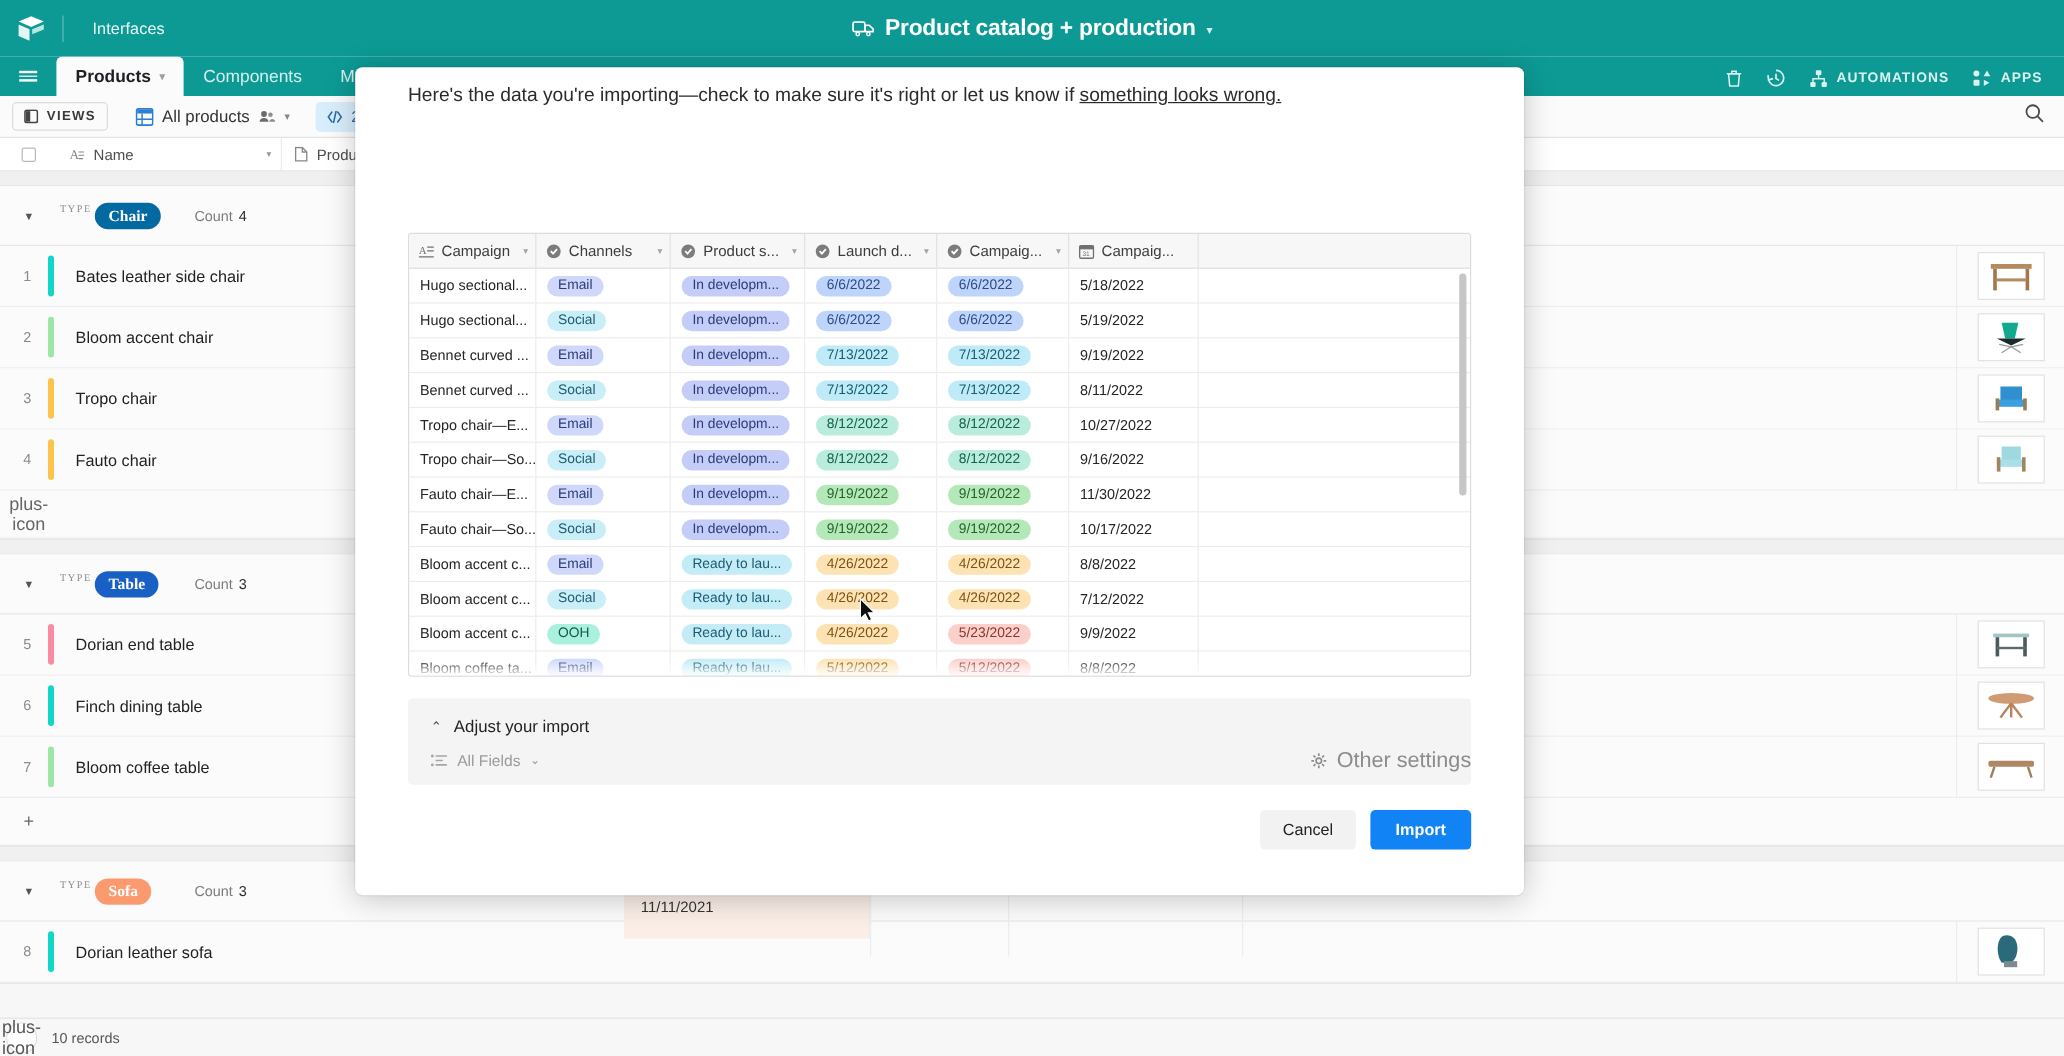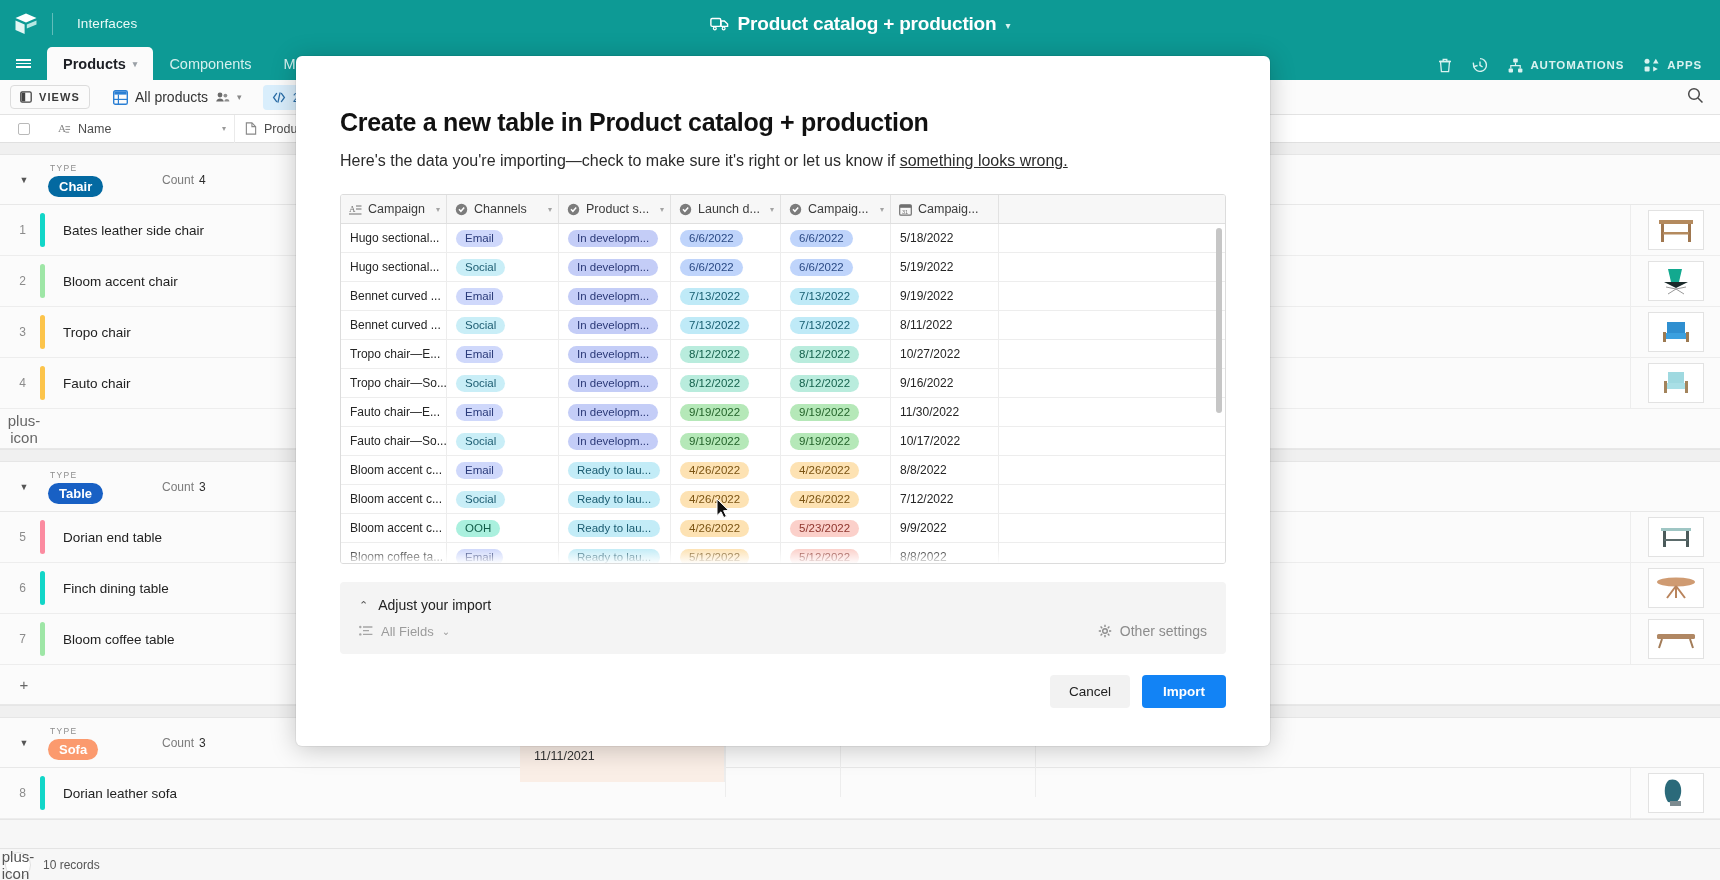--- a/index.html
+++ b/index.html
@@ -119,21 +119,21 @@
   }
   .gh-cell .hcaret { position: absolute; right: 8px; font-size: 8px; color: #9a9a9a; }
   .grid-body { position: relative; }
   .group-gap { height: 11px; background: #f0f0f0; }
   .group-block { background: #fbfbfb; border: 1px solid #e6e6e6; border-left: none; border-right: none; }
   .group-header {
     display: flex; align-items: center; height: 50px; background: #fbfbfb;
     border-bottom: 1px solid #e8e8e8; position: relative;
   }
   .gh-arrow { width: 48px; display: flex; justify-content: center; color: #555; font-size: 9px; }
-  .gh-meta { display: flex; flex-direction: column; gap: 3px; }
+  .gh-meta { display: flex; flex-direction: row; gap: 3px; font-family: Liberation Serif, serif; }
   .gh-type { font-size: 8.5px; letter-spacing: 1.3px; color: #8d8d8d; margin-left: 2px; }
   .pill {
     display: inline-block; padding: 3px 11px; border-radius: 11px;
     font-size: 13px; font-weight: bold; color: #fff;
   }
   .gh-count { position: absolute; left: 162px; font-size: 12px; color: #7b7b7b; }
   .gh-count b { color: #2c2c2c; font-weight: normal; margin-left: 5px; }
   .row {
     display: flex; align-items: center; height: 51px; background: #fbfbfb;
     border-bottom: 1px solid #ededed;
@@ -205,21 +205,21 @@
   .adjust {
     position: absolute; left: 44px; top: 526px; width: 886px; height: 72px;
     background: #f4f4f4; border-radius: 4px;
   }
   .adjust-title {
     display: flex; align-items: center; gap: 10px; font-size: 14px; color: #222;
     padding: 15px 0 0 19px; cursor: pointer;
   }
   .adjust-row { display: flex; align-items: center; padding: 10px 0 0 19px; }
   .all-fields { display: flex; align-items: center; gap: 8px; font-size: 13px; color: #9b9b9b; cursor: pointer; }
-  .other-settings { margin-left: auto; margin-right: 19px; display: flex; align-items: center; gap: 8px; font-size: 14px; color: #8c8c8c; cursor: pointer; }
+  .other-settings { margin-left: auto; display: flex; align-items: center; gap: 8px; font-size: 18px; color: #8c8c8c; cursor: pointer; }
 
   .modal-actions {
     position: absolute; right: 44px; bottom: 38px; display: flex; gap: 12px; align-items: center;
   }
   .btn-cancel {
     background: #f2f2f2; color: #222; font-size: 13.5px; border-radius: 4px;
     padding: 9px 19px; cursor: pointer;
   }
   .btn-import {
     background: #1283f5; color: #fff; font-size: 13.5px; font-weight: bold; border-radius: 4px;
@@ -556,21 +556,20 @@
           </svg>
         <span class="base-title">Product catalog + production</span>
         <span class="base-caret">▾</span>
       </div>
     </div>
 
   </div>
 
   <div class="overlay"></div>
   <div class="modal">
-    <div class="modal-title">Create a new table in Product catalog + production</div>
     <div class="modal-sub">
       <span>Here's the data you're importing—check to make sure it's right or let us know if </span><a>something looks wrong.</a>
     </div>
 
     <div class="preview">
       <div class="pv-head">
         <div class="pv-hcell" style="width:106px">
           <svg width="13" height="12" viewBox="0 0 13 12">
               <text x="0" y="9" font-size="9" fill="#707070" font-family="Liberation Serif, serif">A</text>
               <line x1="7" y1="3" x2="12.5" y2="3" stroke="#707070" stroke-width="1"></line>

